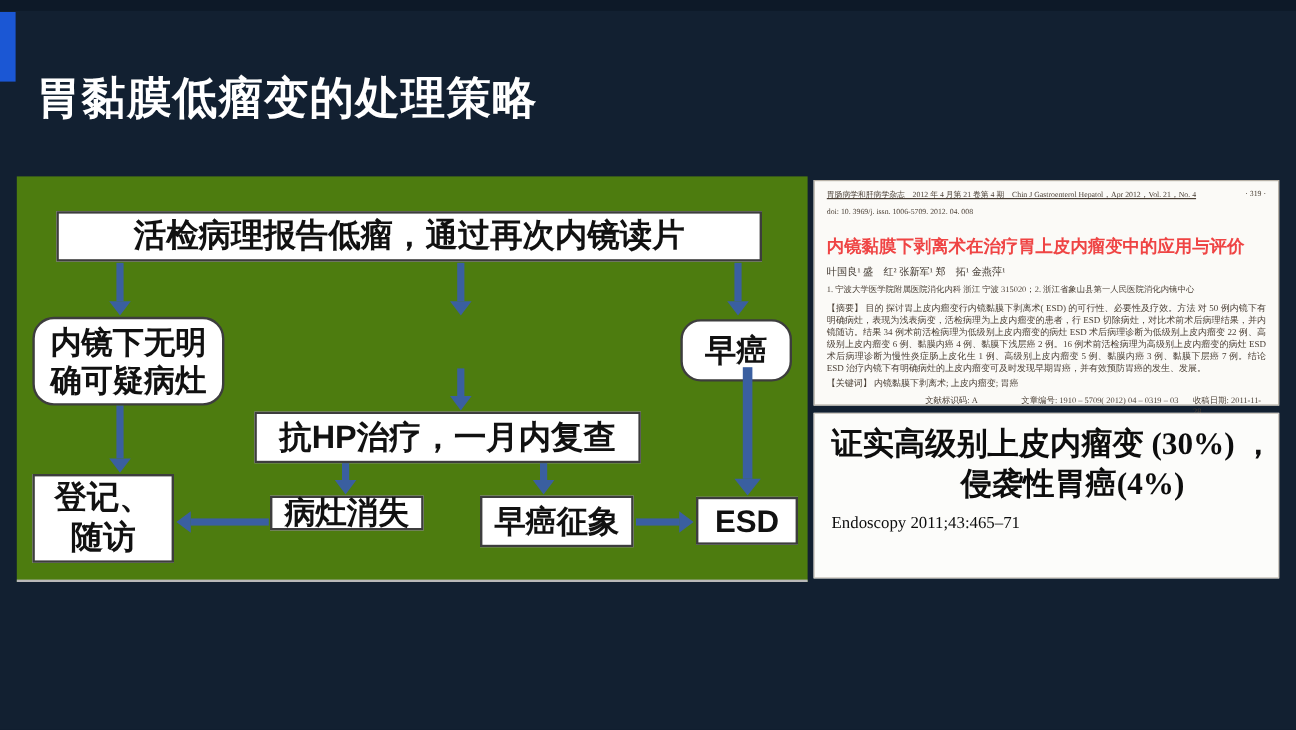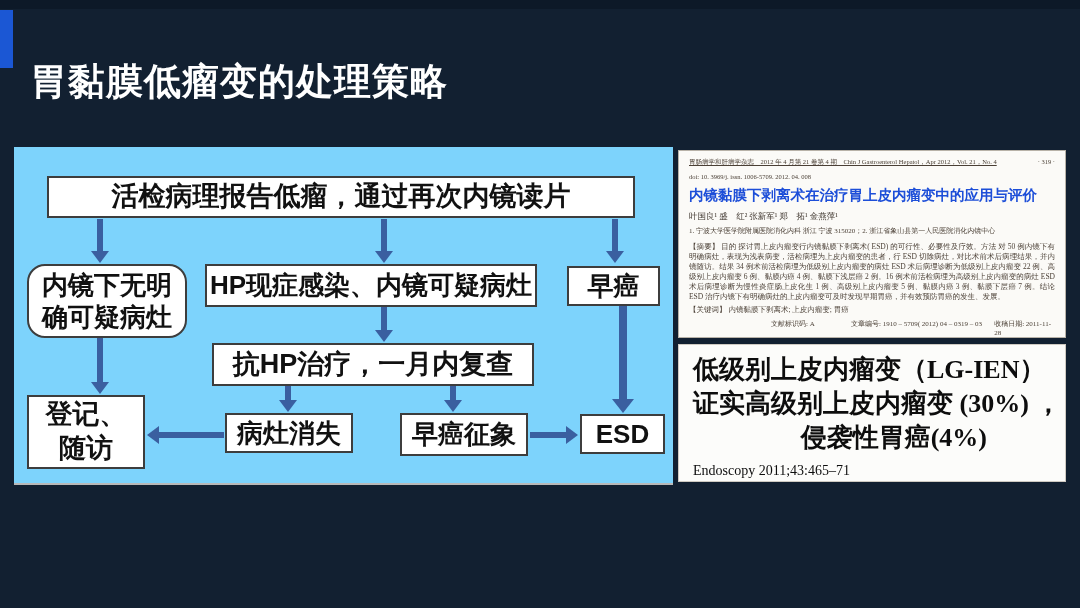--- a/index.html
+++ b/index.html
@@ -11,21 +11,21 @@
   .top-strip { position:absolute; left:0; top:0; width:1080px; height:9px; background:#0d1928; }
   .accent-bar { position:absolute; left:0; top:10px; width:13px; height:58px; background:#1b57d4; }
   .slide-title {
     position:absolute; left:30px; top:16px; height:52px; line-height:52px;
     color:#ffffff; font-size:37px; font-weight:700; letter-spacing:1px;margin-top:40px;
   }
 
   
   .flow-panel {
     position:absolute; left:14px; top:147px; width:659px; height:336px;
-    background:#7dd3fc; border-bottom:2px solid #b9b9b9;
+    background:#4d7c0f; border-bottom:2px solid #b9b9b9;
   }
   .fbox {
     position:absolute; box-sizing:border-box; border:2px solid #3d3d3d; background:#fff;
     display:flex; align-items:center; justify-content:center;
     color:#111; font-size:26px; font-weight:600; text-align:center;
     white-space:pre-line; line-height:1.25;
   }
   .fbox.big { font-size:27px; }
 
   .arrow-down { position:absolute; display:flex; flex-direction:column; align-items:center; }
@@ -42,21 +42,21 @@
   
   .paper-panel {
     position:absolute; left:678px; top:150px; width:388px; height:188px;
     box-sizing:border-box; background:#fbfaf7; border:1px solid #b8b2a8;
     padding:7px 10px 6px 10px; color:#4a3f35;
     font-family:"Liberation Serif", serif;
   }
   .p-header { display:flex; justify-content:space-between; font-size:6.5px; }
   .p-header .jname { text-decoration:underline; }
   .p-doi { font-size:6.5px; margin-top:6px; }
-  .p-title { font-family:"Liberation Sans", sans-serif; font-size:14.5px; font-weight:700; color:#1d4ed8; margin-top:6px; }
+  .p-title { font-family:"Liberation Sans", sans-serif; font-size:14.5px; font-weight:700; color:#ef4444; margin-top:16px; }
   .p-authors { font-size:8.5px; margin-top:6px; color:#3f362e; }
   .p-affil { font-size:7px; margin-top:3px; }
   .p-abstract { font-size:7.5px; line-height:1.34; text-align:justify; margin-top:6px; }
   .p-keywords { font-size:7.5px; margin-top:3px; }
   .p-meta { display:flex; font-size:7px; margin-top:4px; gap:0; }
   .p-meta span { display:block; }
   .p-meta .m1 { width:86px;margin-top:36px; } .p-meta .m2 { width:84px; } .p-meta .m3 { width:150px; }
 
   
   .hl-panel {
@@ -77,30 +77,29 @@
   <div class="accent-bar"></div>
   <div class="slide-title">胃黏膜低瘤变的处理策略</div>
 
   <div class="flow-panel">
 
     <div class="fbox big" style="left:33px; top:29px; width:588px; height:42px;">活检病理报告低瘤，通过再次内镜读片</div>
 
     <div class="fbox" style="left:13px; top:117px; width:160px; height:74px;border-radius:18px;">内镜下无明
 确可疑病灶</div>
 
-    <div class="fbox" style="left:191px; top:117px; width:332px; height:43px;">HP现症感染、内镜可疑病灶</div>
 
-    <div class="fbox" style="left:553px; top:119px; width:93px; height:40px;">早癌</div>
+    <div class="fbox" style="left:553px; top:119px; width:93px; height:52px;border-radius:17px;">早癌</div>
 
     <div class="fbox big" style="left:198px; top:196px; width:322px; height:43px;">抗HP治疗，一月内复查</div>
 
     <div class="fbox big" style="left:13px; top:248px; width:118px; height:74px;">登记、
 随访</div>
 
-    <div class="fbox" style="left:211px; top:266px; width:128px; height:40px;text-align:center;">病灶消失</div>
+    <div class="fbox" style="left:211px; top:266px; width:128px; height:29px;text-align:center;">病灶消失</div>
 
     <div class="fbox" style="left:386px; top:266px; width:128px; height:43px;">早癌征象</div>
 
     <div class="fbox" style="left:566px; top:267px; width:85px; height:40px;">ESD</div>
 
     <div class="arrow-down" style="left:76px; top:72px; width:20px; height:44px;">
         <div class="shaft"></div>
         <div class="head"></div>
       </div>
     <div class="arrow-down" style="left:360px; top:72px; width:20px; height:44px;">
@@ -154,18 +153,17 @@
     <div class="p-keywords">【关键词】 内镜黏膜下剥离术; 上皮内瘤变; 胃癌</div>
     <div class="p-meta">
       <span class="m1">中图分类号: R57</span>
       <span class="m2">文献标识码: A</span>
       <span class="m3">文章编号: 1910 – 5709( 2012) 04 – 0319 – 03</span>
       <span class="m4">收稿日期: 2011-11-28</span>
     </div>
   </div>
 
   <div class="hl-panel">
-    <div class="hl-line">低级别上皮内瘤变（LG-IEN）</div>
     <div class="hl-line">证实高级别上皮内瘤变 (30%) ，</div>
     <div class="hl-line indent">侵袭性胃癌(4%)</div>
     <div class="hl-cite">Endoscopy 2011;43:465–71</div>
   </div>
 </div>
 
 </body></html>

